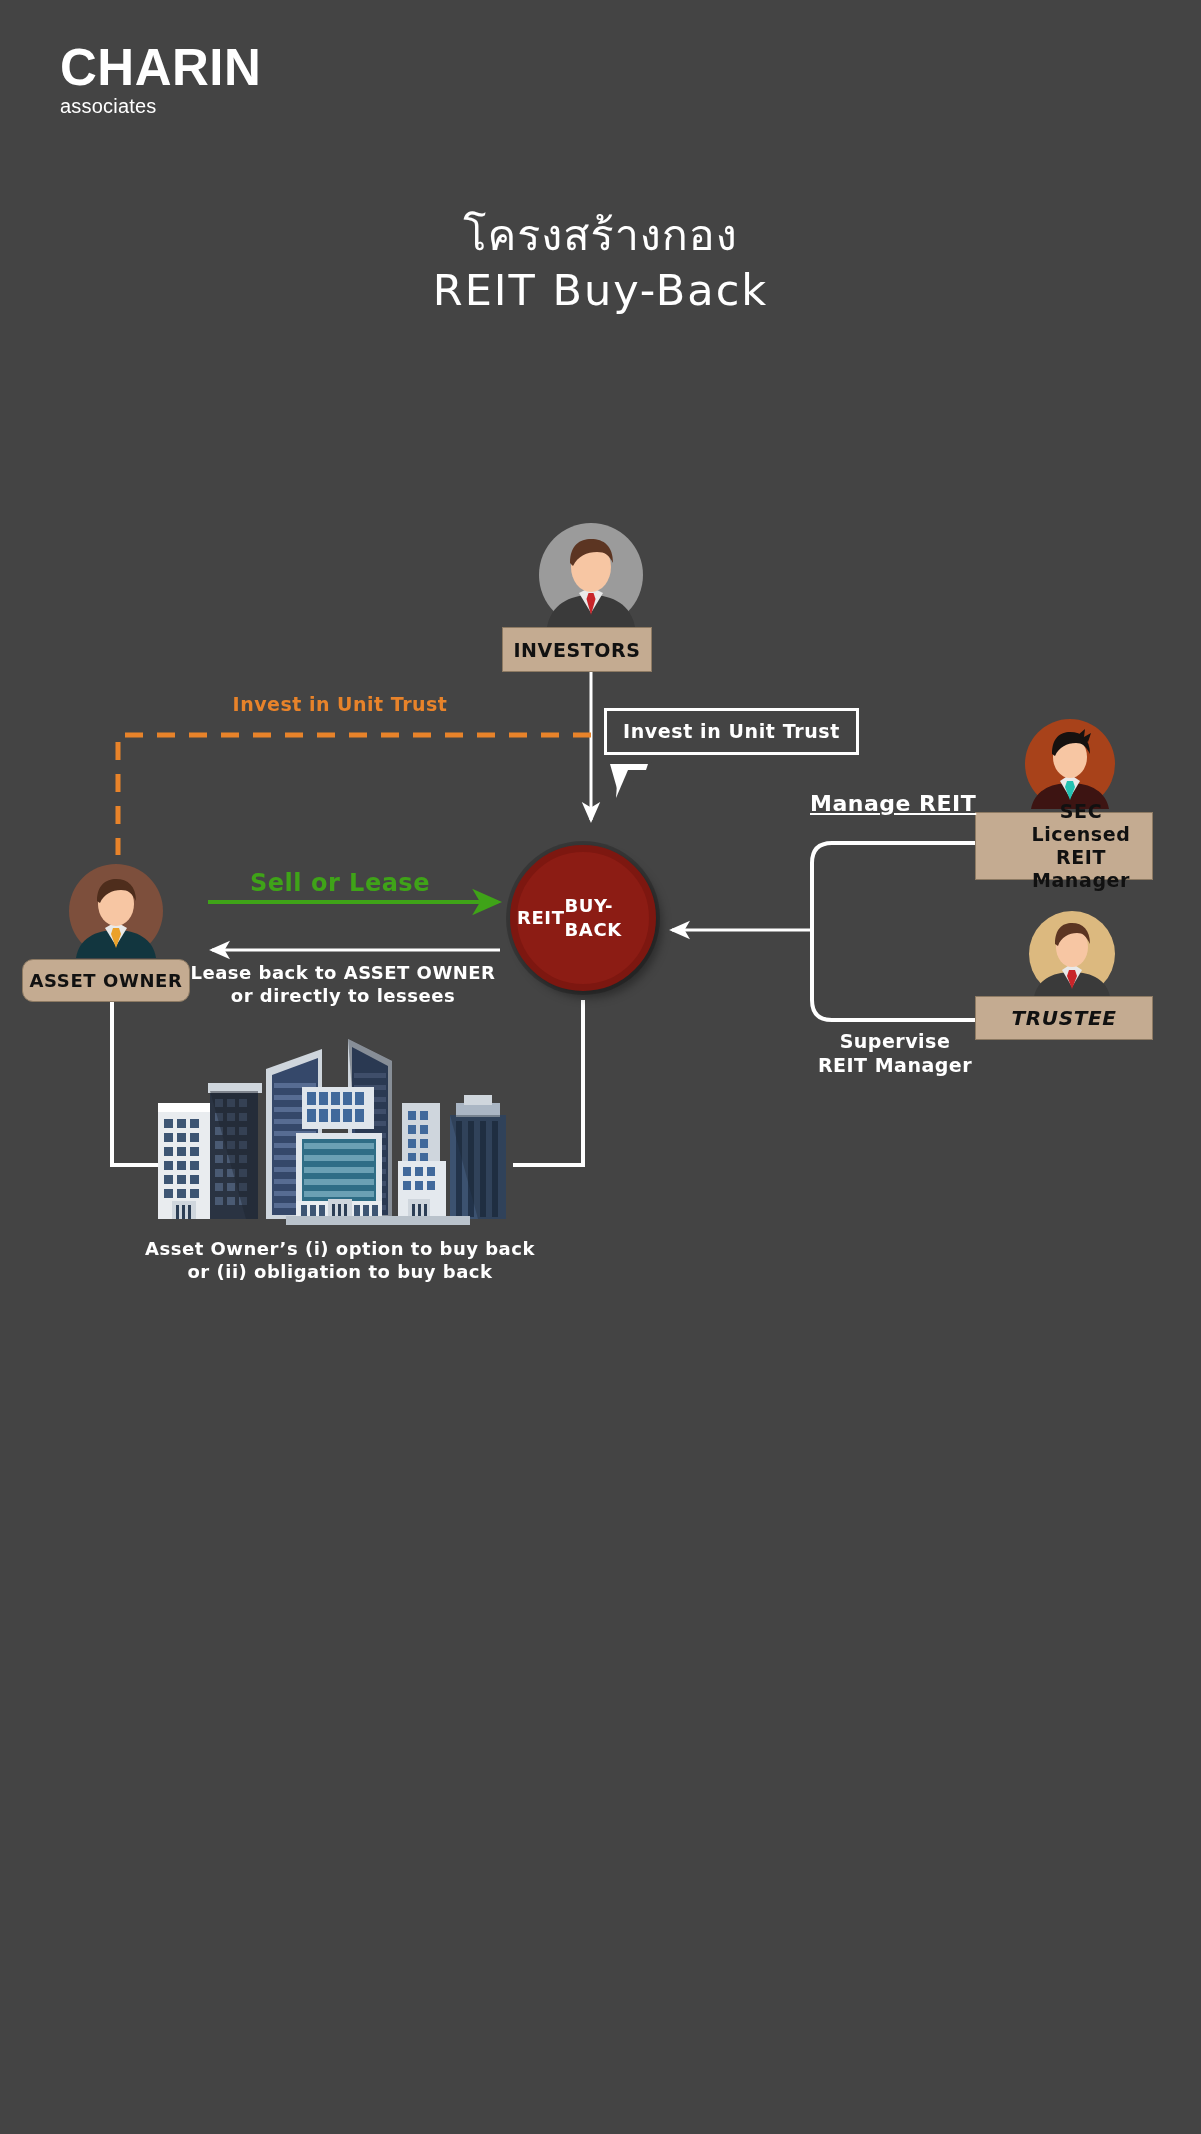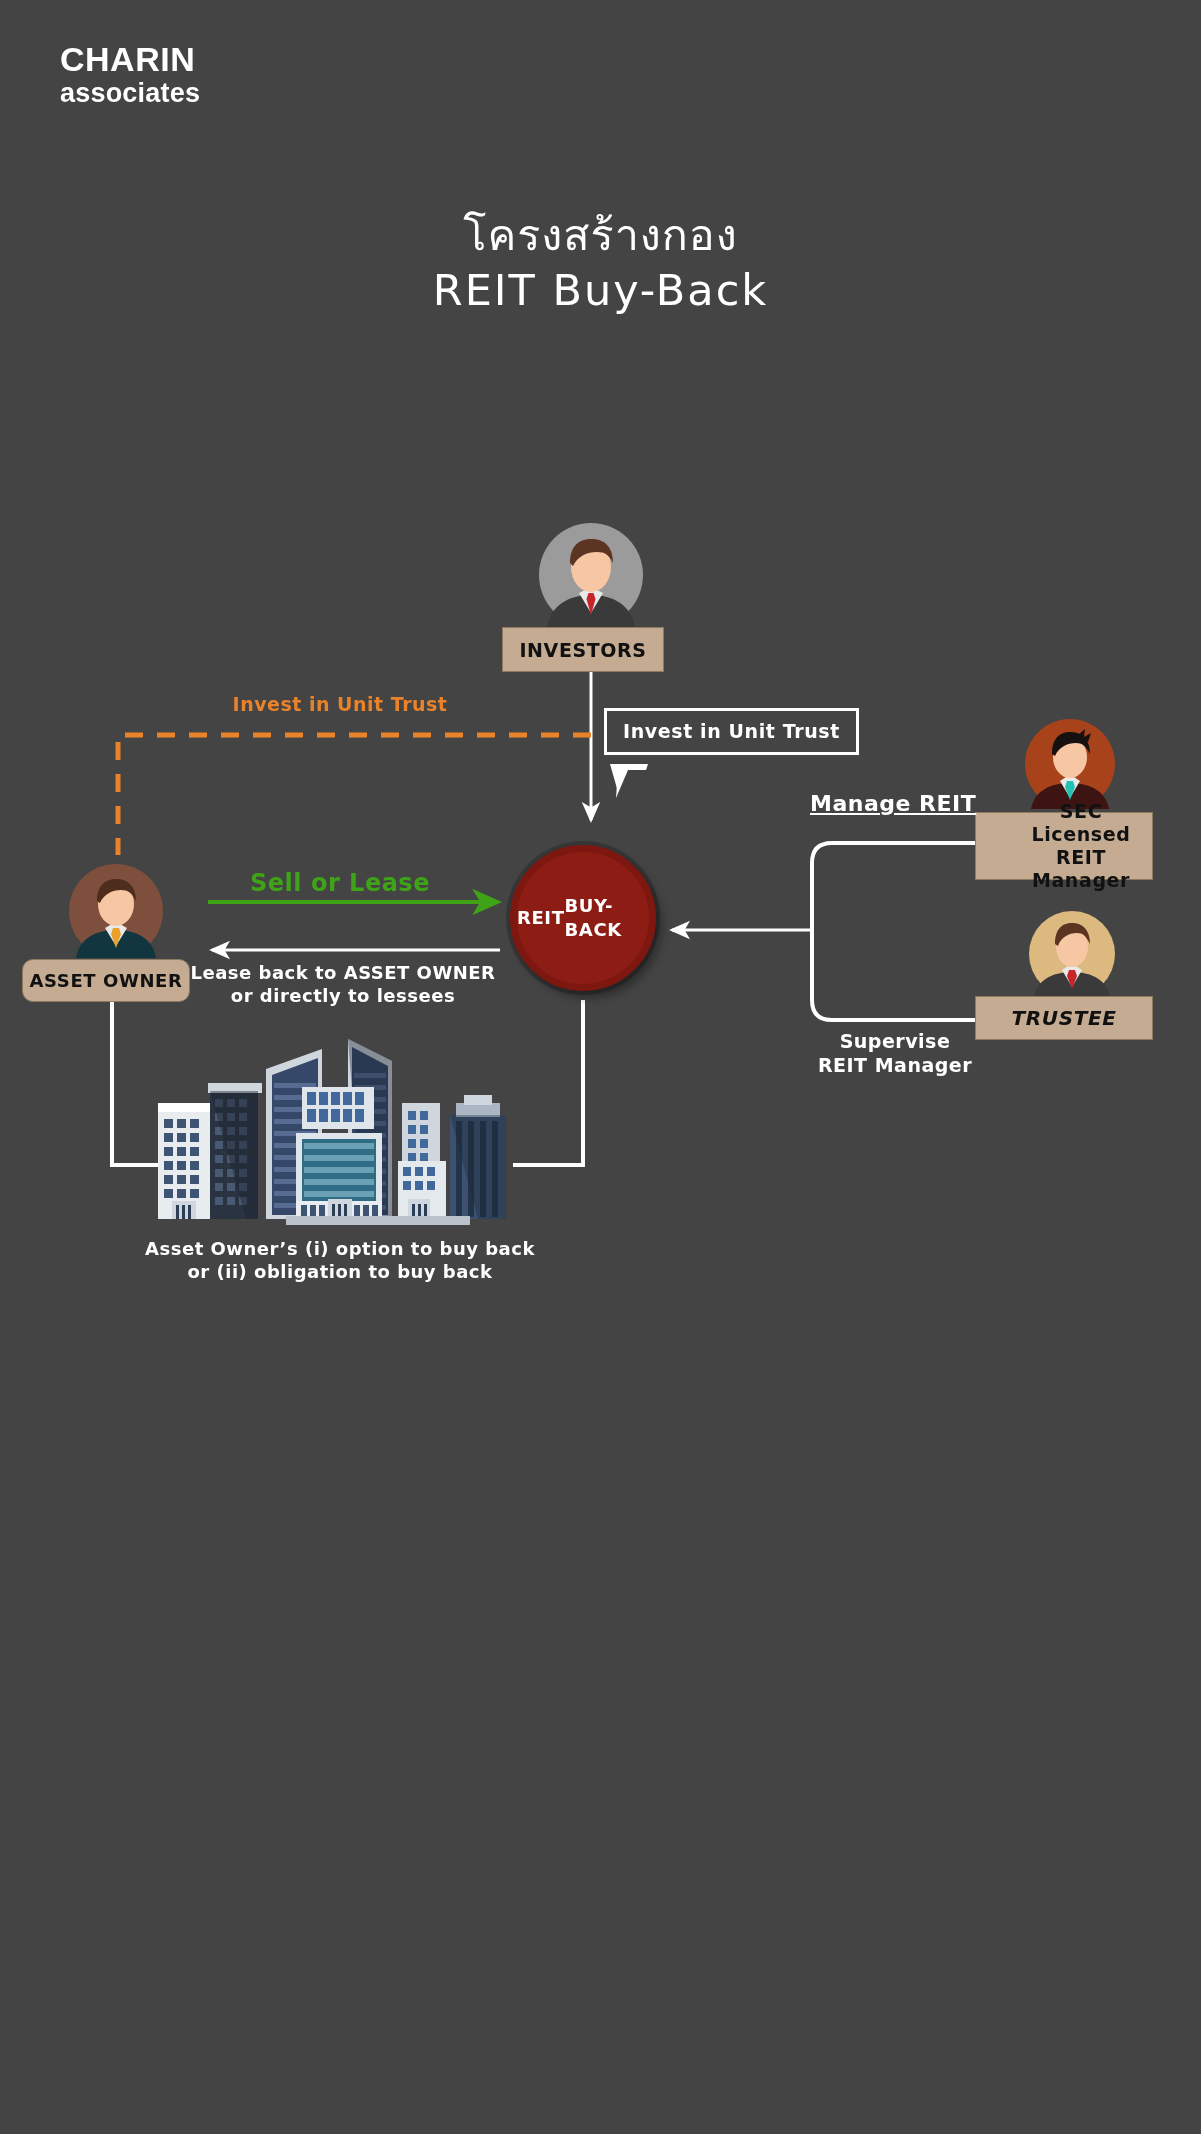--- a/index.html
+++ b/index.html
@@ -8,26 +8,26 @@
     width:1201px; height:2134px;
     position:relative;
     font-family:"DejaVu Sans","Liberation Sans",sans-serif;
     overflow:hidden;
   }
 
   
   #logo { position:absolute; left:60px; top:42px; }
   #logo .brand {
     font-family:"Liberation Sans","DejaVu Sans",sans-serif;
-    font-weight:bold; font-size:34px; color:#ffffff;
+    font-weight:bold; font-size:51px; color:#ffffff;
     letter-spacing:0.5px; line-height:1.02;
   }
   #logo .sub {
     font-family:"Liberation Sans","DejaVu Sans",sans-serif;
-    font-weight:bold; font-size:27px; color:#ffffff;
+    font-weight:normal; font-size:20px; color:#ffffff;
     letter-spacing:0.2px; line-height:1.25;
   }
 
   
   #title {
     position:absolute; left:0; top:208px; width:1201px;
     text-align:center; color:#ffffff;
     font-family:"DejaVu Sans","Liberation Sans",sans-serif;
     font-size:43px; line-height:1.28; font-weight:400;
     letter-spacing:1px;
@@ -135,21 +135,21 @@
 </svg>
 
 <svg class="avatar" style="left:535px; top:519px;" width="112" height="112" viewBox="0 0 112 112">
   <circle cx="56" cy="56" r="52" fill="#9b9b9b"></circle>
   <path d="M12,108 C16,86 34,76 56,76 C78,76 96,86 100,108 Z" fill="#3a3a3a"></path>
   <path d="M44,74 L56,94 L68,74 L60,70 L52,70 Z" fill="#e9e9e9"></path>
   <path d="M53.5,74 L58.5,74 L60.5,80 L56,96 L51.5,80 Z" fill="#c8252a"></path>
   <ellipse cx="56" cy="48" rx="20" ry="25" fill="#f7c6a3"></ellipse>
   <path d="M35,44 C35,26 45,20 56,20 C69,20 78,27 78,44 C74,36 70,33 62,33 C52,33 43,37 38,47 Z" fill="#5c3522"></path>
 </svg>
-<div class="plate" style="left:502px; top:627px; width:162px; height:45px; font-size:19px;">
+<div class="plate" style="left:502px; top:627px; width:150px; height:45px; font-size:19px;">
   <span>INVESTORS</span>
 </div>
 
 <svg class="avatar" style="left:66px; top:861px;" width="100" height="100" viewBox="0 0 100 100">
   <circle cx="50" cy="50" r="47" fill="#7d4f3c"></circle>
   <path d="M10,97 C13,78 29,69 50,69 C71,69 87,78 90,97 Z" fill="#12363f"></path>
   <path d="M39,67 L50,85 L61,67 L54,63 L46,63 Z" fill="#e9e9e9"></path>
   <path d="M47,67 L53,67 L55,73 L50,87 L45,73 Z" fill="#eba129"></path>
   <ellipse cx="50" cy="43" rx="18" ry="22" fill="#f7c6a3"></ellipse>
   <path d="M31,40 C31,24 40,18 50,18 C62,18 70,25 70,40 C66,32 62,29 55,29 C46,29 38,33 34,42 Z" fill="#4e2d1c"></path>

